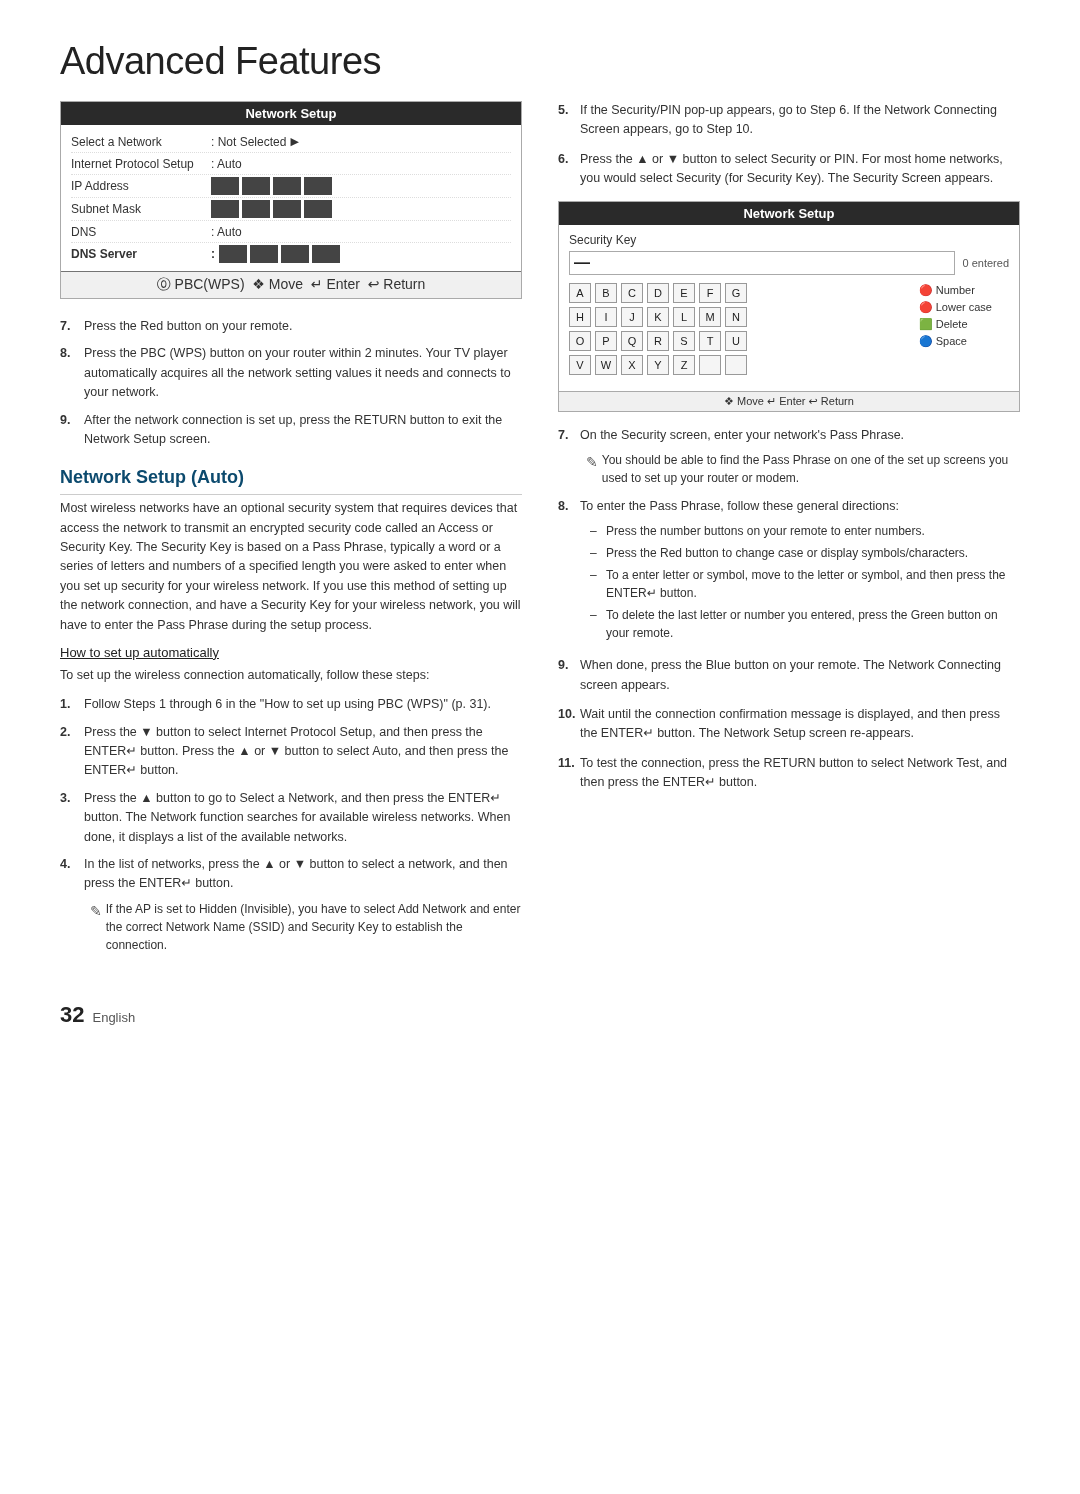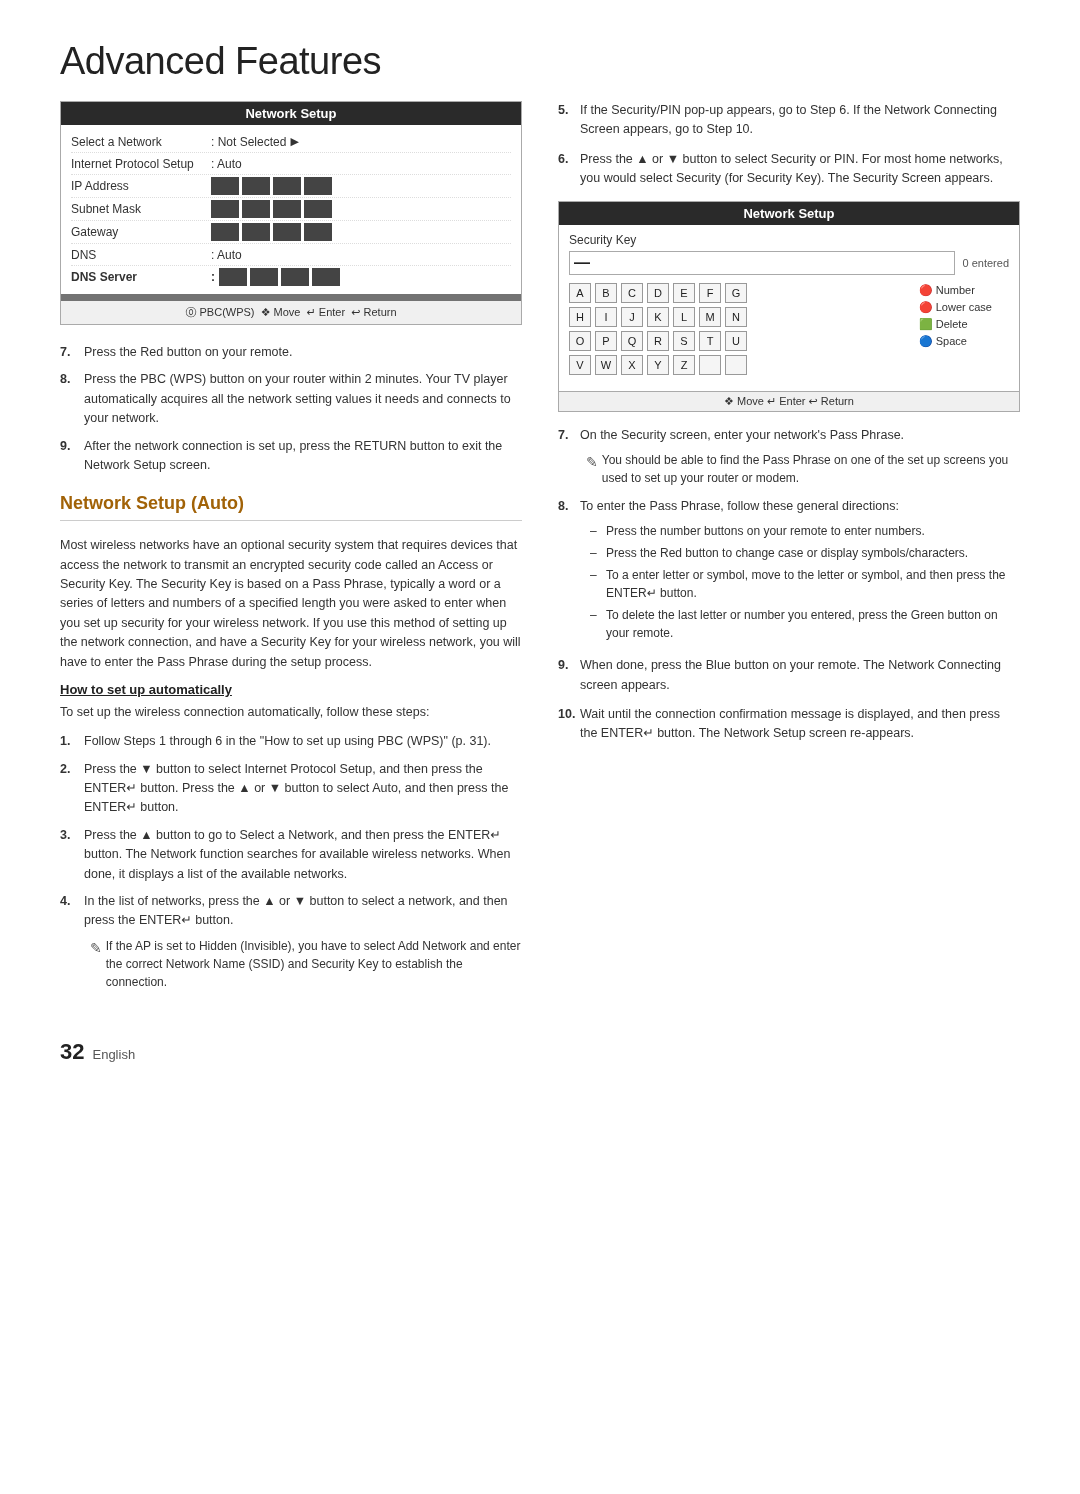--- a/index.html
+++ b/index.html
@@ -75,50 +75,50 @@
       gap: 3px;
     }
     .pixel-block {
       width: 28px;
       height: 18px;
       background: #444;
       display: inline-block;
     }
     .network-box-footer {
       background: #f0f0f0;
-      border-top: 7px solid #737373;
+      border-top: 1px solid #737373;
       text-align: center;
       padding: 4px;
-      font-size: 11px;
+      font-size: 14px;
       color: #333;
     }
     .arrow-right {
       font-size: 11px;
       color: #333;
     }
 
     
     .section-heading {
       font-size: 18px;
       font-weight: bold;
-      color: #a16207;
+      color: #0c4a6e;
       border-bottom: 1px solid #ccc;
       padding-bottom: 6px;
-      margin-bottom: 15px;
+      margin-bottom: 4px;
       margin-top: 18px;
     }
     .body-text {
       font-size: 12.5px;
       line-height: 1.55;
       color: #333;
       margin-bottom: 10px;
     }
     .subsection-heading {
       font-size: 13px;
-      font-weight: bold;
+      font-weight: normal;
       color: #222;
       margin-bottom: 6px;
       margin-top: 10px;
       text-decoration: underline;
     }
     .numbered-list {
       list-style: none;
       padding: 0;
       margin: 0;
     }
@@ -348,31 +348,20 @@
           <span class="network-value">
             <span class="pixel-blocks">
               <span class="pixel-block"></span>
               <span class="pixel-block"></span>
               <span class="pixel-block"></span>
               <span class="pixel-block"></span>
             </span>
           </span>
         </div>
 
-        <div class="network-row">
-          <span class="network-label">Gateway</span>
-          <span class="network-value">
-            <span class="pixel-blocks">
-              <span class="pixel-block"></span>
-              <span class="pixel-block"></span>
-              <span class="pixel-block"></span>
-              <span class="pixel-block"></span>
-            </span>
-          </span>
-        </div>
 
         <div class="network-row">
           <span class="network-label">DNS</span>
           <span class="network-value">: Auto</span>
         </div>
 
         <div class="network-row">
           <span class="network-label">DNS Server</span>
           <span class="network-value">:
             <span class="pixel-blocks">
@@ -557,20 +546,24 @@
         </span>
       </li>
       <li>
         <span class="rnum">9.</span>
         <span class="rcontent">When done, press the Blue button on your remote. The Network Connecting screen appears.</span>
       </li>
       <li>
         <span class="rnum">10.</span>
         <span class="rcontent">Wait until the connection confirmation message is displayed, and then press the ENTER↵ button. The <strong>Network Setup</strong> screen re-appears.</span>
       </li>
+      <li>
+        <span class="rnum">11.</span>
+        <span class="rcontent">To test the connection, press the RETURN button to select <strong>Network Test</strong>, and then press the ENTER↵ button.</span>
+      </li>
     </ul>
 
   </div>
 </div>
 
 <div class="page-number-row">
   <span class="page-number">32</span>
   <span class="page-lang">English</span>
 </div>
 

